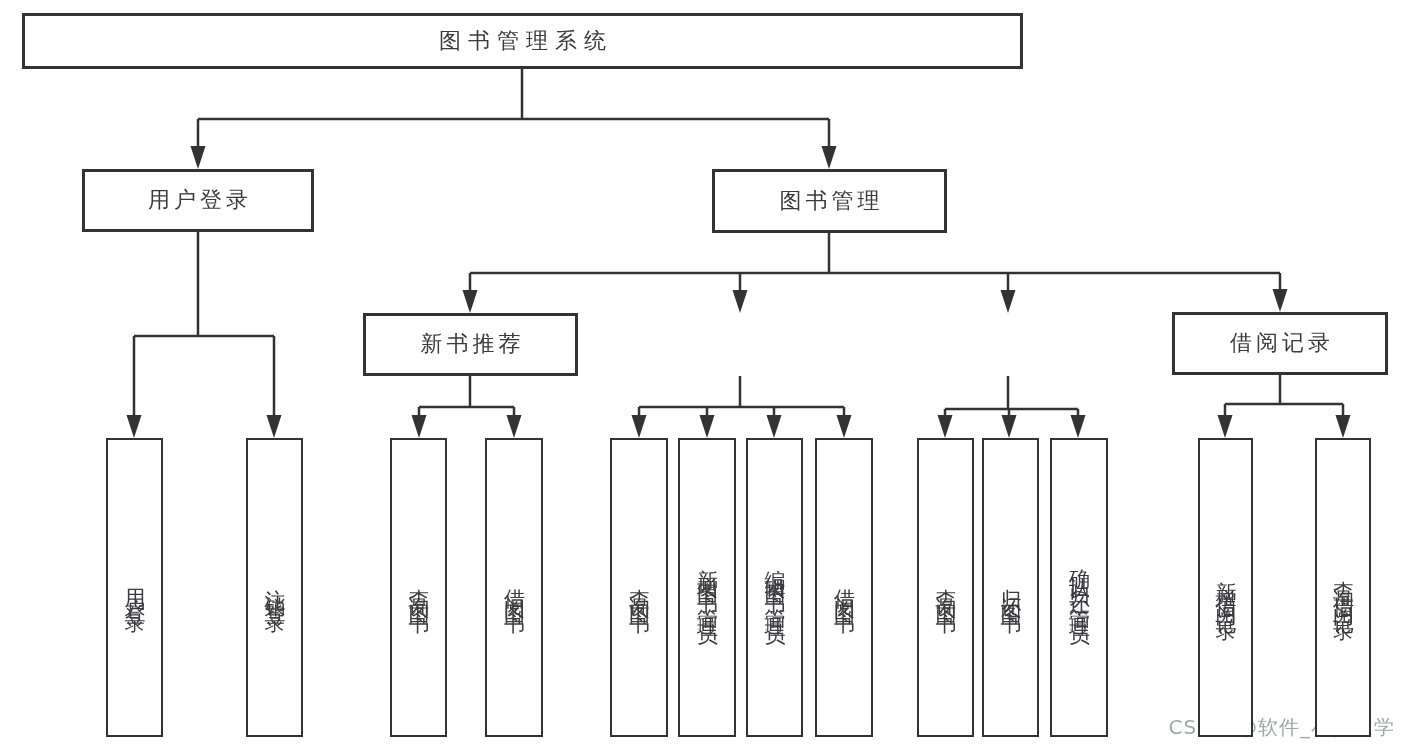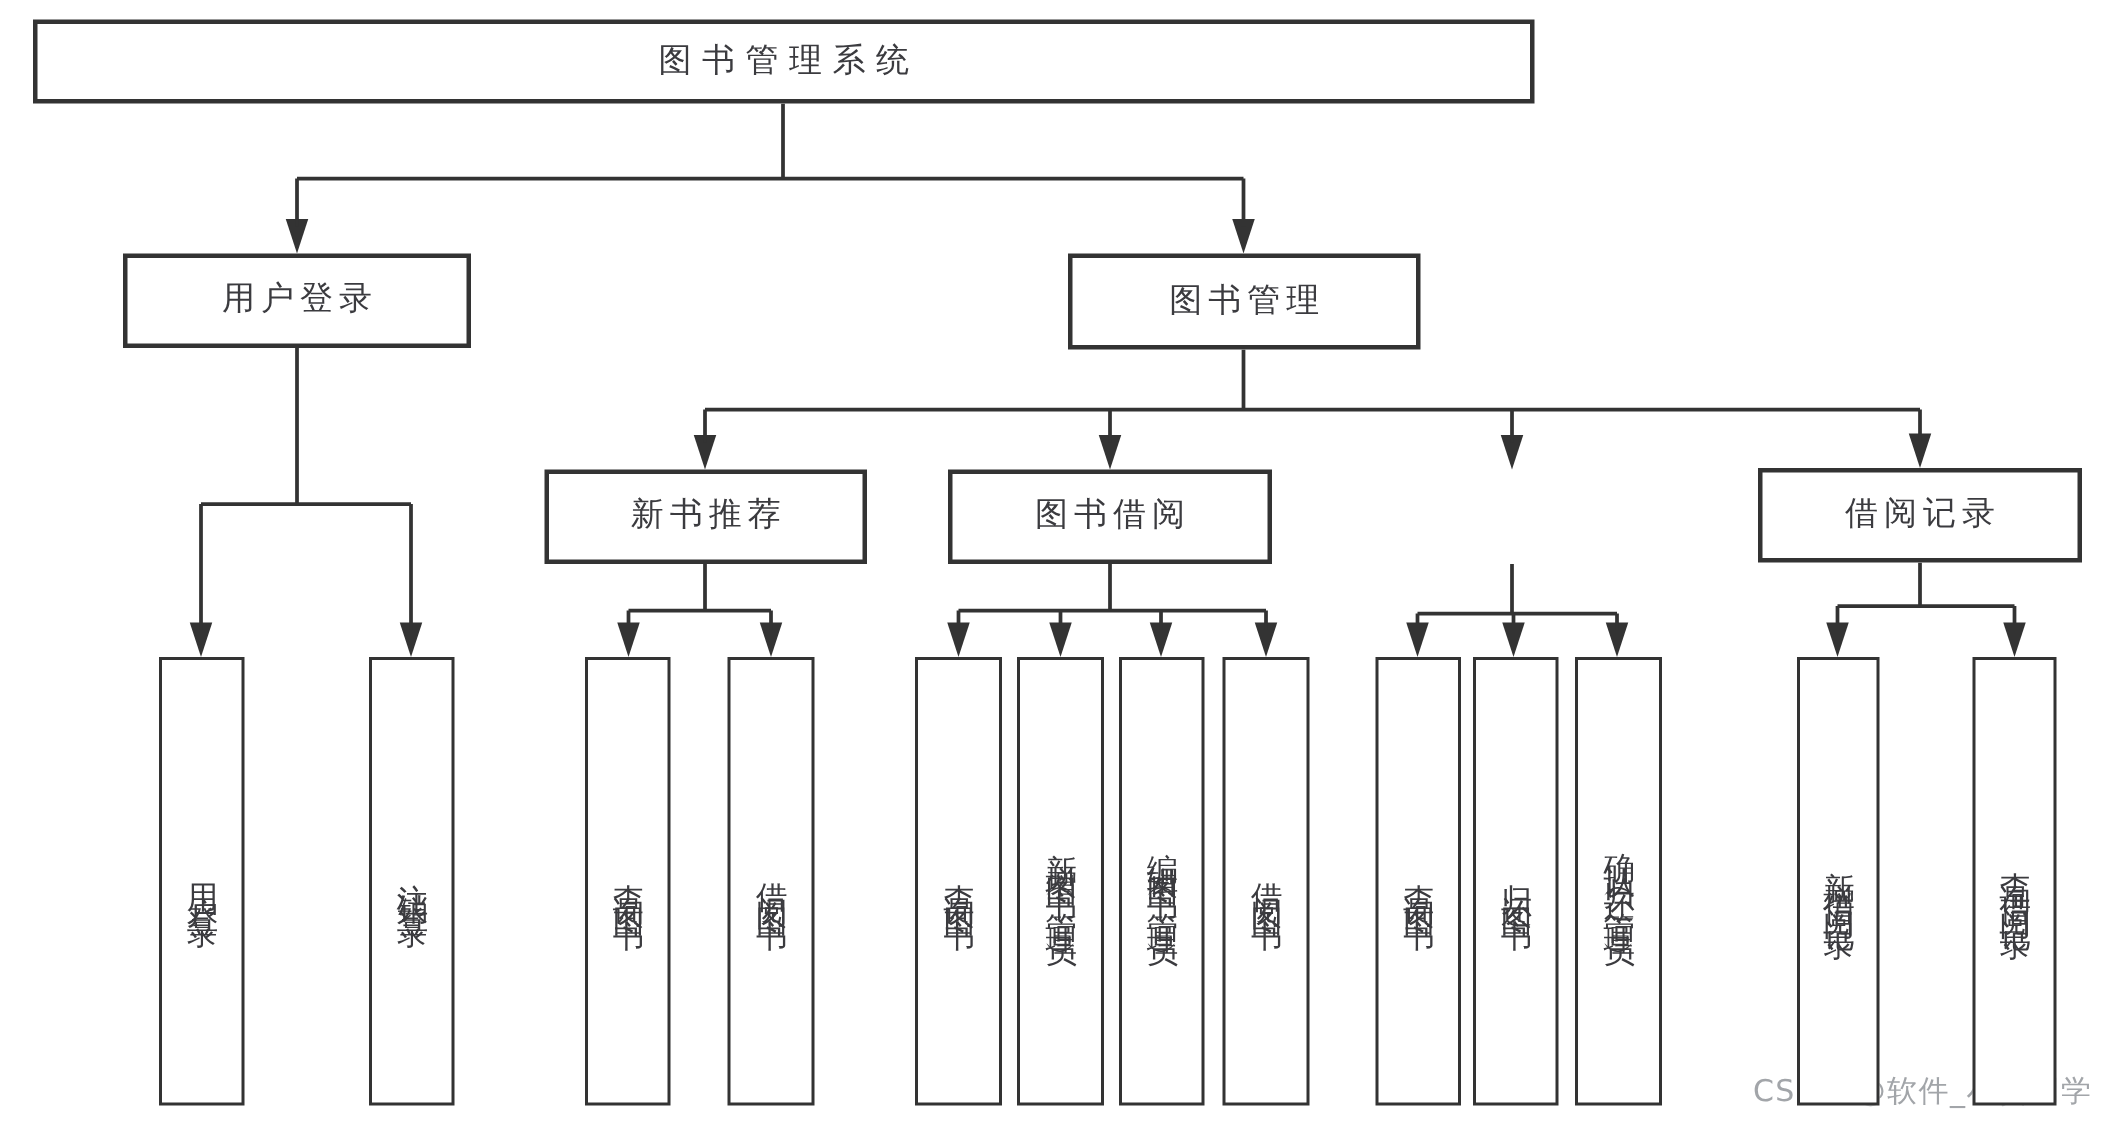--- a/index.html
+++ b/index.html
@@ -120,23 +120,20 @@
     </div>
     <div class="node h lvl-1" style="left: 82px; top: 169px; width: 232px; height: 63px;">
       <span class="node-label">用户登录</span>
     </div>
     <div class="node h lvl-2" style="left: 363px; top: 313px; width: 215px; height: 63px;">
       <span class="node-label">新书推荐</span>
     </div>
     <div class="node h lvl-1" style="left: 712px; top: 169px; width: 235px; height: 64px;">
       <span class="node-label">图书管理</span>
     </div>
-    <div class="node h lvl-2" style="left: 632px; top: 313px; width: 216px; height: 63px;">
-      <span class="node-label">图书借阅</span>
-    </div>
     <div class="node h lvl-2" style="left: 1172px; top: 312px; width: 216px; height: 63px;">
       <span class="node-label">借阅记录</span>
     </div>
     <div class="node v lvl-3" style="left: 106px; top: 438px; width: 57px; height: 299px;">
       <span class="node-label">用户登录</span>
     </div>
     <div class="node v lvl-3" style="left: 246px; top: 438px; width: 57px; height: 299px;">
       <span class="node-label">注销登录</span>
     </div>
     <div class="node v lvl-3" style="left: 390px; top: 438px; width: 57px; height: 299px;">

